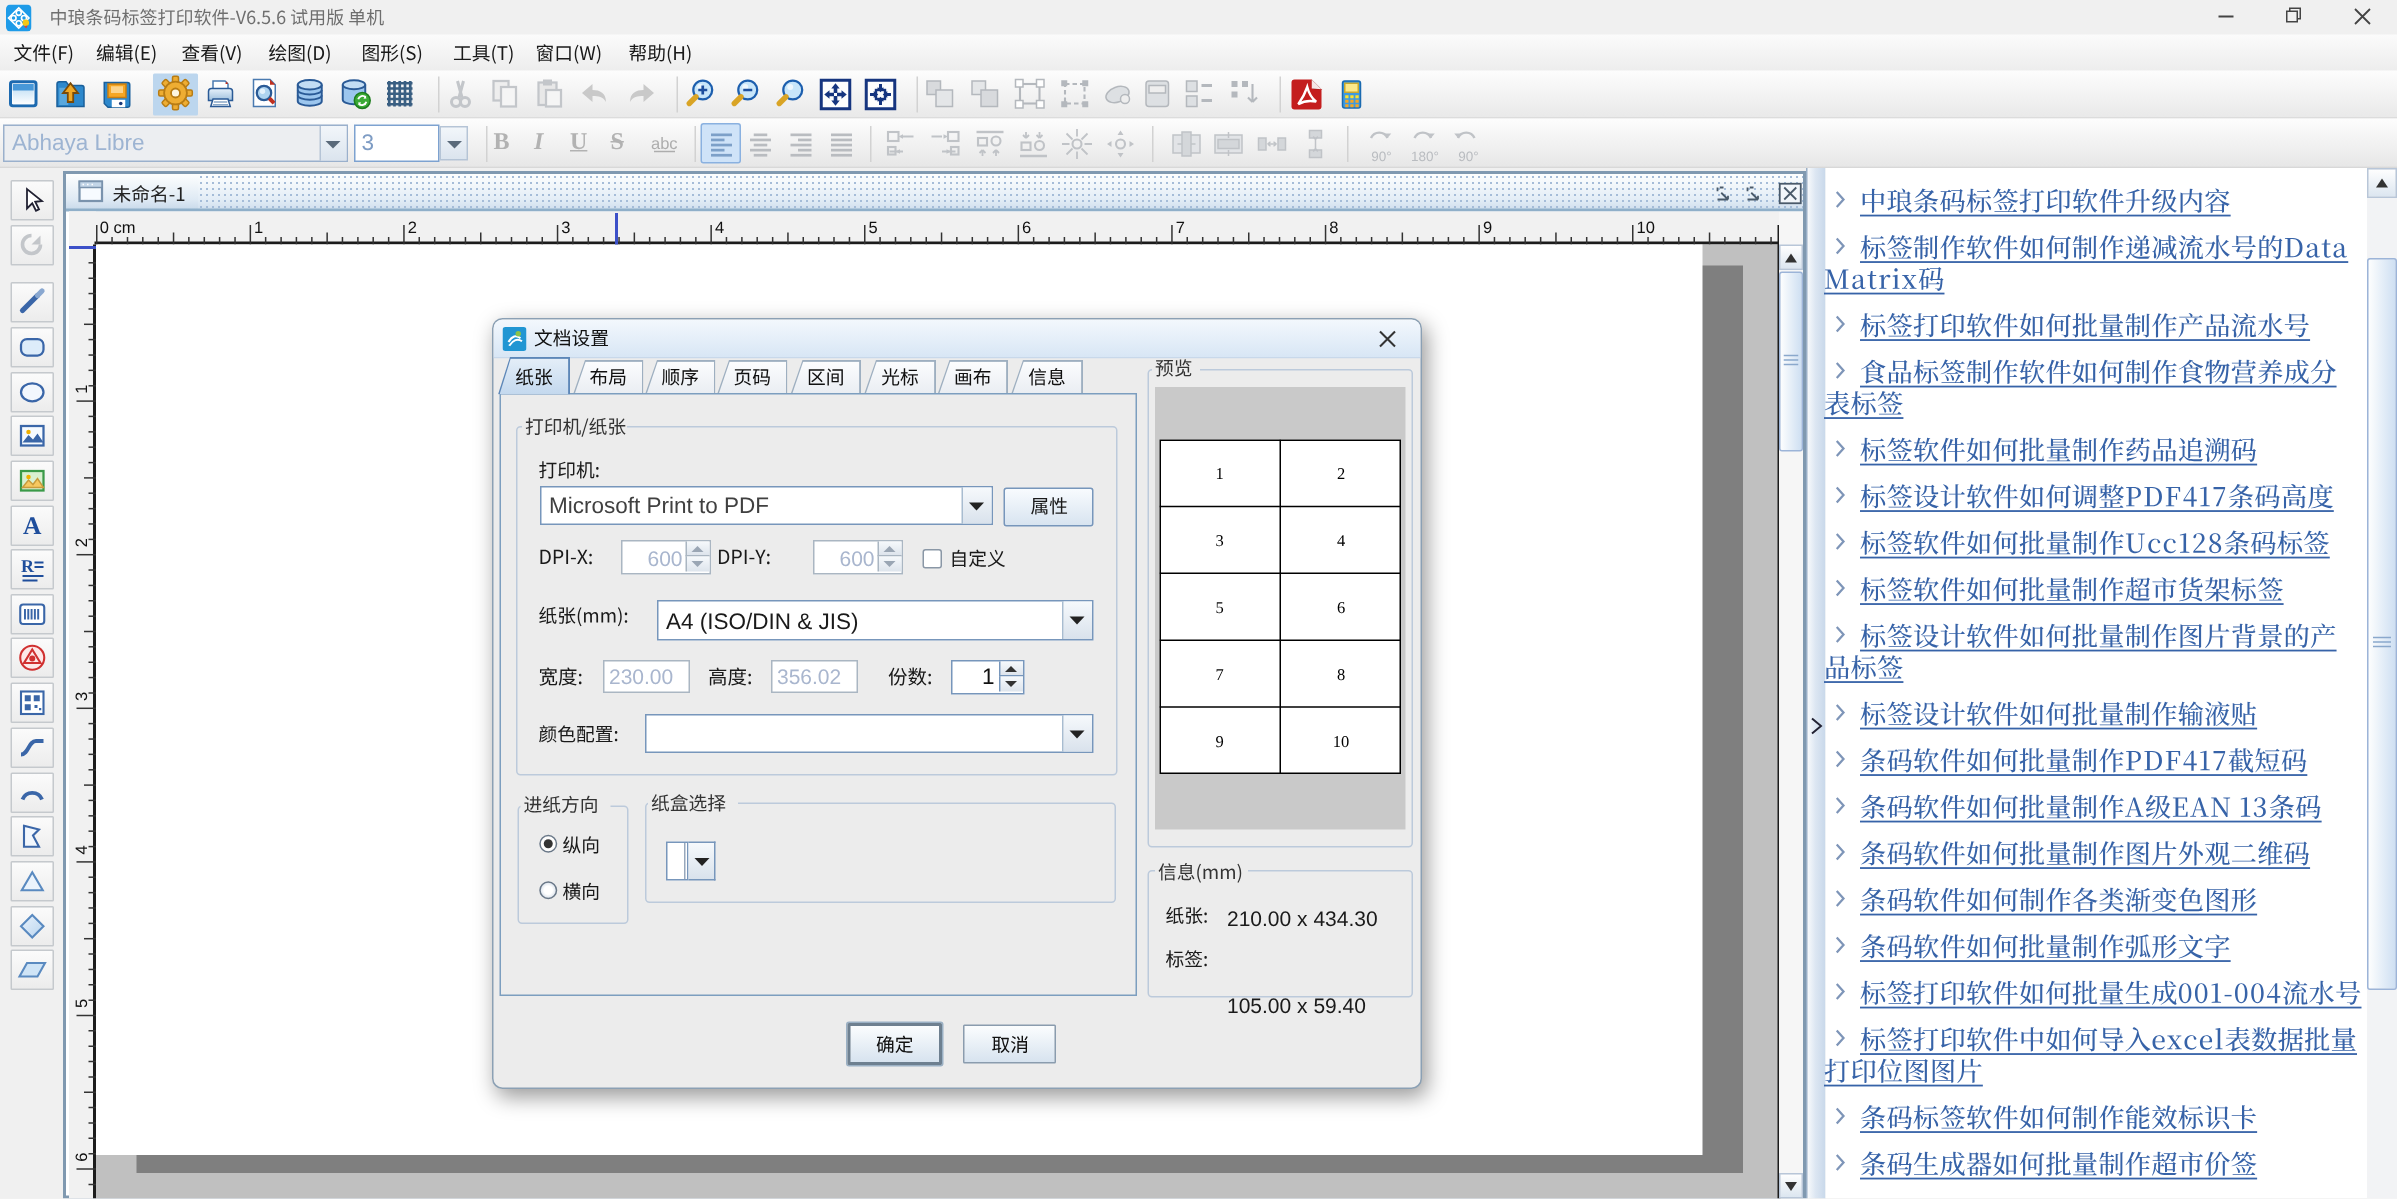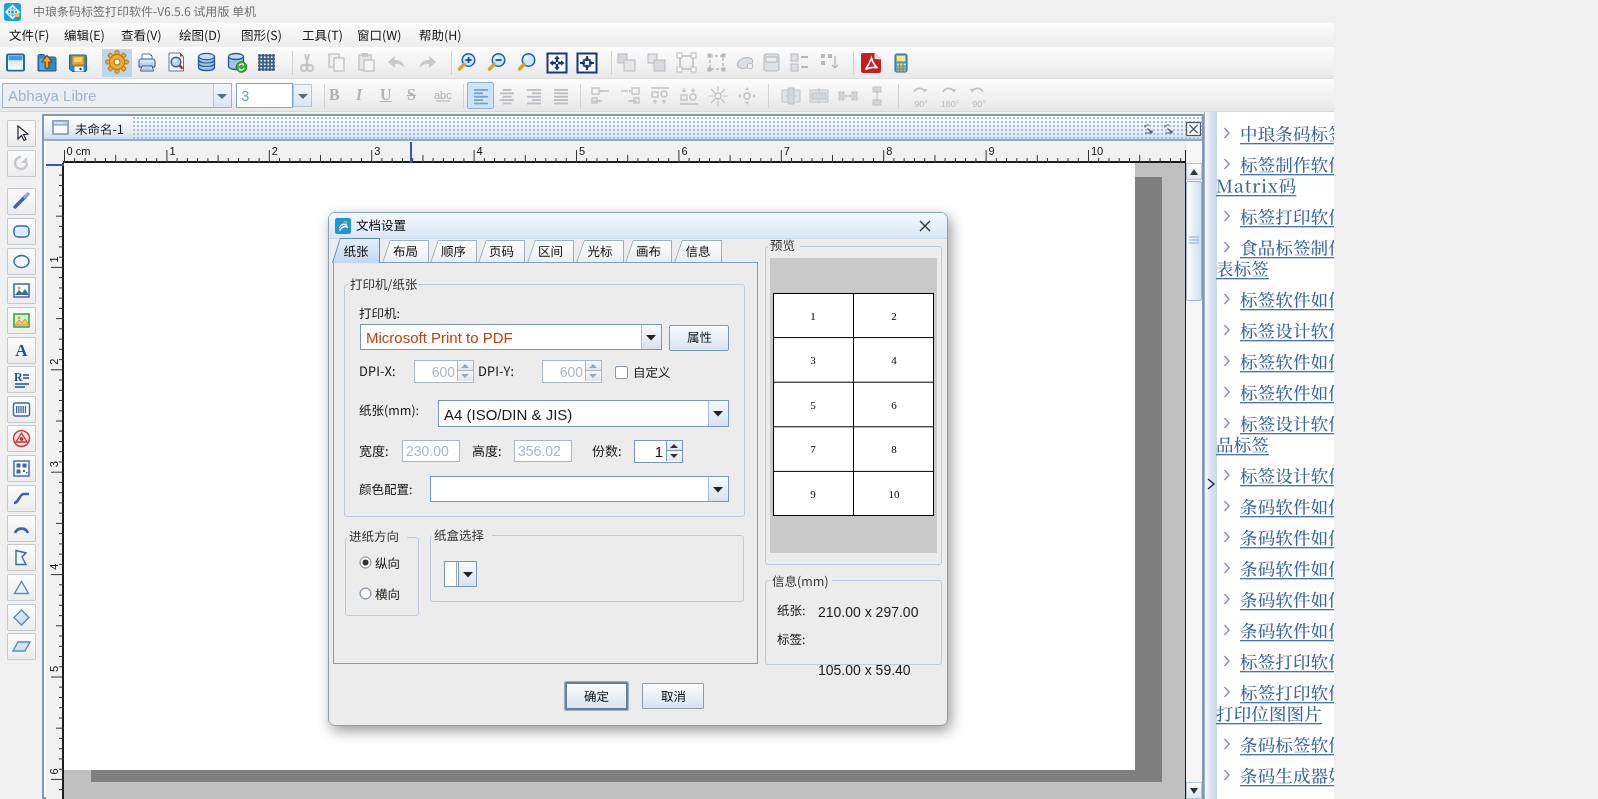--- a/index.html
+++ b/index.html
@@ -3,21 +3,21 @@
 *{margin:0;padding:0;box-sizing:border-box}
 html,body{width:1598px;height:799px;overflow:hidden;background:#f0f0f0;
  font-family:"Liberation Sans",sans-serif;-webkit-font-smoothing:antialiased}
 .abs{position:absolute}
 #overlay{position:absolute;left:0;top:0;width:1598px;height:799px;z-index:50;pointer-events:none}
 .sep1{position:absolute;top:51px;width:1px;height:24px;background:#d2d2d2}
 .sep2{position:absolute;top:84px;width:1px;height:24px;background:#d2d2d2}
 .ltb{position:absolute;left:7px;width:29px;height:27px;background:linear-gradient(#fbfbfb,#ececec);
  border:1px solid #c5c9cd;border-radius:1px}
 </style></head><body>
-<div id="app" style="position:absolute;left:0;top:0;width:1334px;height:799px;background:#f0f0f0;overflow:hidden">
+<div id="app" style="position:absolute;left:0;top:0;width:1598px;height:799px;background:#f0f0f0;overflow:hidden">
     <div class="abs" style="left:0;top:0;width:1598px;height:23px;background:#f0f0f0"></div>
     <svg class="abs" style="left:4px;top:3px" width="17" height="18">
 <rect width="17" height="18" rx="3" fill="#1e9be8"></rect>
 <g fill="none" stroke="#fff" stroke-width="1.1">
 <circle cx="8.5" cy="5.5" r="1.7"></circle>
         <circle cx="5" cy="9" r="1.7"></circle>
         <circle cx="12" cy="9" r="1.7"></circle>
         <circle cx="8.5" cy="12.5" r="1.7"></circle>
 <path d="M8.5 2.2 L15.3 9 L8.5 15.8 L1.7 9 Z"></path>
       </g>
@@ -763,21 +763,21 @@
     <div class="abs" style="left:348px;top:280px;width:70px;height:8px;background:#ececec"></div>
     <div class="abs" style="left:347px;top:533px;width:60px;height:8px;background:#ececec"></div>
     <div class="abs" style="left:432px;top:531px;width:60px;height:8px;background:#ececec"></div>
     <div class="abs" style="left:768px;top:242px;width:32px;height:8px;background:#ececec"></div>
     <div class="abs" style="left:770px;top:576px;width:62px;height:8px;background:#ececec"></div>
     <div class="abs" style="left:360px;top:324px;width:302px;height:26px;background:#fff;border:1px solid #7796bb"></div>
     <div class="abs" style="left:641px;top:325px;width:20px;height:24px;background:linear-gradient(#f6f9fc,#d9e2ec);border-left:1px solid #a8bcd0"></div>
     <svg class="abs" style="left:645px;top:334px" width="12" height="8">
       <path d="M1 1 l5 5.4 l5-5.4 z" fill="#222"></path>
     </svg>
-    <div class="abs" style="left:366px;top:329px;font-size:15px;color:#c2410c">Microsoft Print to PDF</div>
+    <div class="abs" style="left:366px;top:329px;font-size:15px;color:#404040">Microsoft Print to PDF</div>
     <div class="abs" style="left:669px;top:325px;width:60px;height:26px;background:linear-gradient(#f8fbfe,#d8e4f0);border:1px solid #7796bb;border-radius:2px"></div>
     <div class="abs" style="left:414px;top:360px;width:60px;height:23px;background:#fff;border:1px solid #aab6c2"></div>
     <div class="abs" style="left:457px;top:361px;width:16px;height:10px;background:linear-gradient(#f6f9fc,#dde4ec);border-left:1px solid #aab6c2;border-bottom:1px solid #aab6c2"></div>
     <svg class="abs" style="left:460px;top:363px" width="10" height="6">
       <path d="M5 1 L9 5 H1 Z" fill="#9aa6b4"></path>
     </svg>
     <div class="abs" style="left:457px;top:371px;width:16px;height:10px;background:linear-gradient(#f6f9fc,#dde4ec);border-left:1px solid #aab6c2;"></div>
     <svg class="abs" style="left:460px;top:373px" width="10" height="6">
       <path d="M5 5 L9 1 H1 Z" fill="#9aa6b4"></path>
     </svg>
@@ -849,21 +849,21 @@
       <text x="121" y="26.5" font-size="11" fill="#000" text-anchor="middle" font-family="Liberation Serif">2</text>
       <text x="40" y="71.1" font-size="11" fill="#000" text-anchor="middle" font-family="Liberation Serif">3</text>
       <text x="121" y="71.1" font-size="11" fill="#000" text-anchor="middle" font-family="Liberation Serif">4</text>
       <text x="40" y="115.7" font-size="11" fill="#000" text-anchor="middle" font-family="Liberation Serif">5</text>
       <text x="121" y="115.7" font-size="11" fill="#000" text-anchor="middle" font-family="Liberation Serif">6</text>
       <text x="40" y="160.3" font-size="11" fill="#000" text-anchor="middle" font-family="Liberation Serif">7</text>
       <text x="121" y="160.3" font-size="11" fill="#000" text-anchor="middle" font-family="Liberation Serif">8</text>
       <text x="40" y="204.9" font-size="11" fill="#000" text-anchor="middle" font-family="Liberation Serif">9</text>
       <text x="121" y="204.9" font-size="11" fill="#000" text-anchor="middle" font-family="Liberation Serif">10</text>
     </svg>
-    <div class="abs" style="left:818px;top:604px;font-size:14px;color:#1a1a1a">210.00 x 297.00</div>
+    <div class="abs" style="left:818px;top:604px;font-size:14px;color:#1a1a1a">210.00 x 434.30</div>
     <div class="abs" style="left:818px;top:662px;font-size:14px;color:#1a1a1a">105.00 x 59.40</div>
     <div class="abs" style="left:565px;top:682px;width:63px;height:28px;background:linear-gradient(#fbfdfe,#d7e3ef);border:2px solid #6e8090;border-radius:1px;box-shadow:0 0 0 1px #9ab0c4"></div>
     <div class="abs" style="left:642px;top:683px;width:62px;height:26px;background:linear-gradient(#fbfdfe,#d7e3ef);border:1px solid #8a9cae;border-radius:1px"></div>
     <svg id="overlay">
       <defs>
         <path id="g0" d="M458 840V661H96V186H171V248H458V-79H537V248H825V191H902V661H537V840ZM171 322V588H458V322ZM825 322H537V588H825Z"></path>
         <path id="g1" d="M817 490V375H500V490ZM817 555H500V662H817ZM425 -82 426 -81C444 -68 475 -54 667 12C663 27 658 56 658 76L500 26V309H607C663 139 766 4 914 -63C925 -43 947 -15 964 -1C893 26 832 71 783 128C834 158 893 197 937 235L888 284C852 251 794 210 744 179C717 218 695 262 678 309H890V728H714C702 763 680 810 660 846L594 827C609 797 625 760 637 728H428V59C428 13 403 -14 387 -26C399 -37 417 -64 425 -80ZM38 102 58 31C145 62 259 103 366 142L354 211L242 171V413H346V483H242V702H368V772H44V702H174V483H59V413H174V147Z"></path>
         <path id="g2" d="M300 182C252 121 162 48 96 10C112 -2 134 -27 146 -43C214 1 307 84 360 155ZM629 145C699 88 780 6 818 -47L875 -4C836 50 752 129 683 184ZM667 683C624 631 568 586 502 548C439 585 385 628 344 679L348 683ZM378 842C326 751 223 647 74 575C91 564 115 538 128 520C191 554 246 592 294 633C333 587 379 546 431 511C311 454 171 418 35 399C49 382 64 351 70 332C219 356 372 399 502 468C621 404 764 361 919 339C929 359 948 390 964 406C820 424 686 458 574 510C661 566 734 636 782 721L732 752L718 748H405C426 774 444 800 460 826ZM461 393V287H147V220H461V3C461 -8 457 -11 446 -11C435 -12 395 -12 357 -10C367 -29 377 -57 380 -76C438 -76 477 -76 503 -65C530 -54 537 -35 537 3V220H852V287H537V393Z"></path>
         <path id="g3" d="M410 205V137H792V205ZM491 650C484 551 471 417 458 337H478L863 336C844 117 822 28 796 2C786 -8 776 -10 758 -9C740 -9 695 -9 647 -4C659 -23 666 -52 668 -73C716 -76 762 -76 788 -74C818 -72 837 -65 856 -43C892 -7 915 98 938 368C939 379 940 401 940 401H816C832 525 848 675 856 779L803 785L791 781H443V712H778C770 624 757 502 745 401H537C546 475 556 569 561 645ZM51 787V718H173C145 565 100 423 29 328C41 308 58 266 63 247C82 272 100 299 116 329V-34H181V46H365V479H182C208 554 229 635 245 718H394V787ZM181 411H299V113H181Z"></path>
         <path id="g4" d="M466 764V693H902V764ZM779 325C826 225 873 95 888 16L957 41C940 120 892 247 843 345ZM491 342C465 236 420 129 364 57C381 49 411 28 425 18C479 94 529 211 560 327ZM422 525V454H636V18C636 5 632 1 617 0C604 0 557 -1 505 1C515 -22 526 -54 529 -76C599 -76 645 -74 674 -62C703 -49 712 -26 712 17V454H956V525ZM202 840V628H49V558H186C153 434 88 290 24 215C38 196 58 165 66 145C116 209 165 314 202 422V-79H277V444C311 395 351 333 368 301L412 360C392 388 306 498 277 531V558H408V628H277V840Z"></path>

